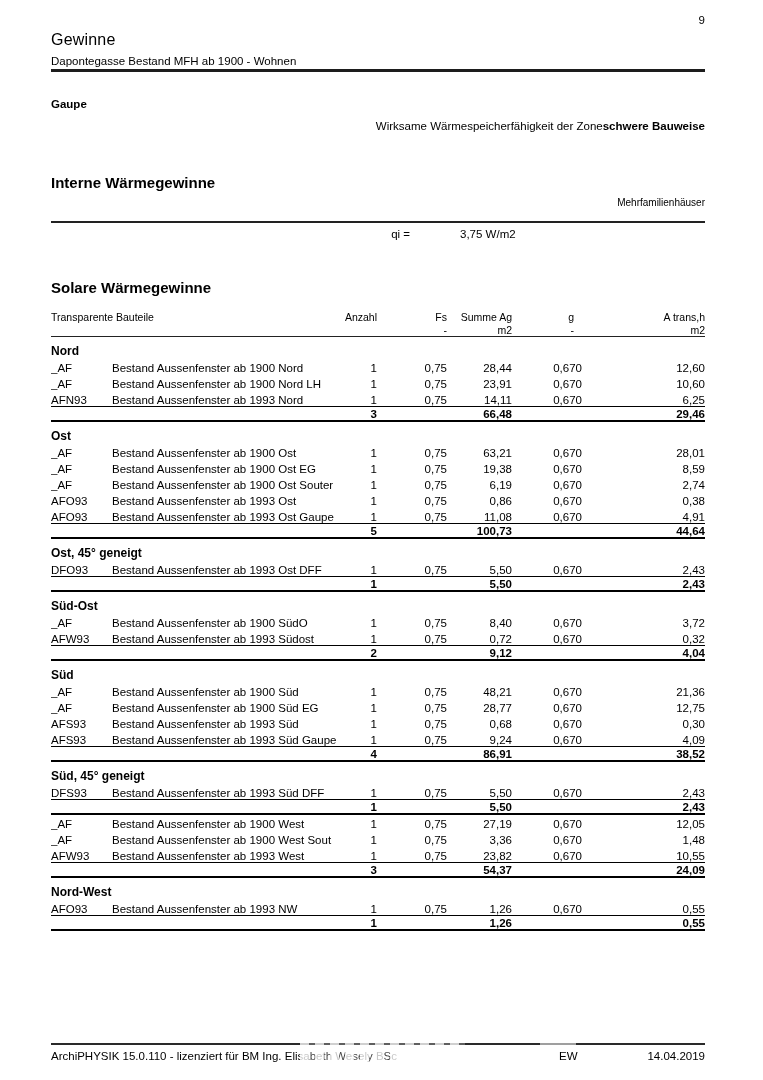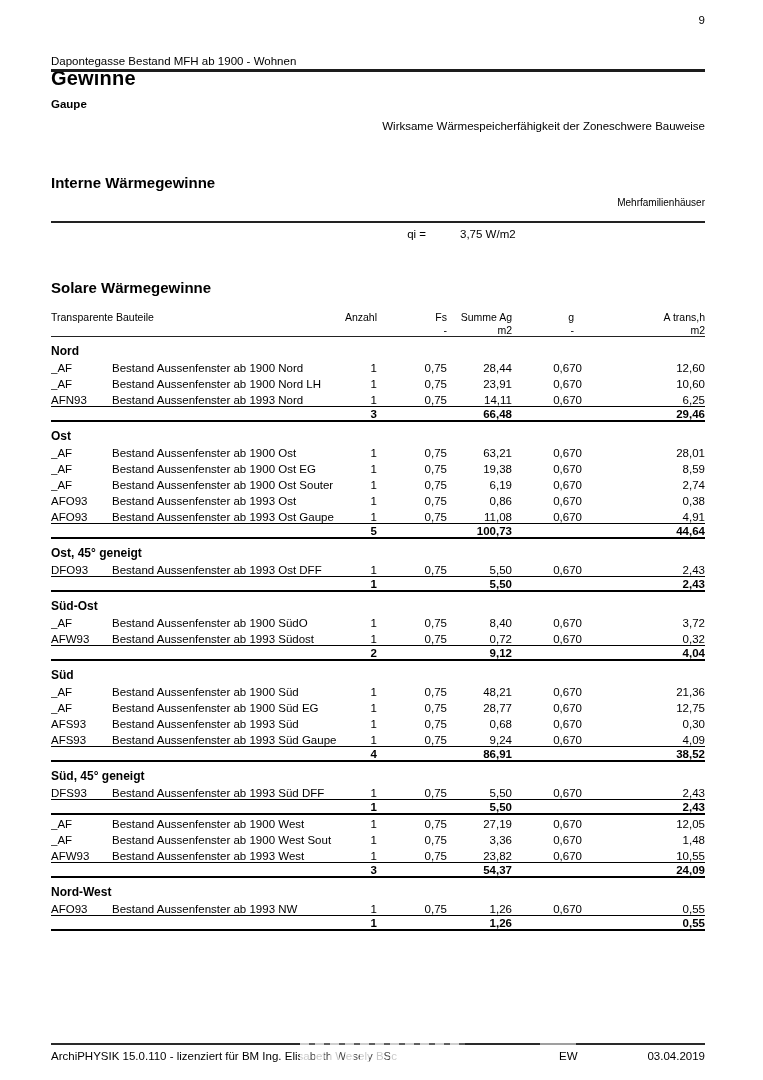--- a/index.html
+++ b/index.html
@@ -3,34 +3,34 @@
 <meta charset="utf-8">
 <style>
   * { margin:0; padding:0; box-sizing:border-box; }
   html,body { background:#ffffff; }
   body { font-family:"Liberation Sans", sans-serif; color:#000; }
   .page { position:relative; width:763px; height:1080px; background:#fff; overflow:hidden; }
   .content { position:absolute; left:51px; width:654px; }
 
   .pageno { top:14px; text-align:right; font-size:11.5px; }
 
-  .doc-title { top:31px; font-size:20px; font-weight:bold; letter-spacing:.2px;margin-top:36px; }
+  .doc-title { top:31px; font-size:16px; font-weight:normal; letter-spacing:.2px; }
   .doc-subtitle { top:55px; font-size:11.5px; }
   .rule-title { top:69px; height:2.5px; background:#1d1d1d; }
 
   .zone-name { top:98px; font-size:11.5px; font-weight:bold; }
   .zone-row { top:120px; font-size:11.5px; display:flex; justify-content:flex-end; }
-  .zone-row .val { font-weight:normal; }
+  .zone-row .val { font-weight:bold; }
 
   .ig-heading { top:174px; font-size:15px; font-weight:bold; }
   .ig-sub { top:197px; font-size:10px;text-align:right; }
   .rule-thin { height:1.5px; background:#222; }
   .ig-rule { top:221px; }
   .qi-row { top:228px; font-size:11.5px; height:14px; }
-  .qi-label { position:absolute; right:279px; }
+  .qi-label { position:absolute; right:295px; }
   .qi-value { position:absolute; left:409px;text-align:right; }
 
   .sg-heading { top:279px; font-size:15px; font-weight:bold; }
 
   .sg-table { top:310px; }
   table { border-collapse:collapse; table-layout:fixed; width:654px; }
   col.c1{width:61px;} col.c2{width:225px;} col.c3{width:40px;}
   col.c4{width:70px;} col.c5{width:65px;} col.c6{width:70px;} col.c7{width:123px;}
   th, td { font-weight:normal; font-size:11.5px; padding:0; vertical-align:bottom;
            white-space:nowrap; overflow:hidden; }
@@ -411,18 +411,18 @@
     <td class="ar">0,55</td>
   </tr>
 </tbody>
     </table>
   </div>
 
   <div class="content footer-rule"></div>
   <div class="content footer-row">
     <span>ArchiPHYSIK 15.0.110 - lizenziert für BM Ing. Elisabeth Wesely BSc</span>
     <span class="footer-center">EW</span>
-    <span class="footer-right">03.04.2019</span>
+    <span class="footer-right">14.04.2019</span>
   </div>
   <div class="watermark"></div>
   <div class="watermark-2"></div>
 
 </div>
 
 </body></html>

